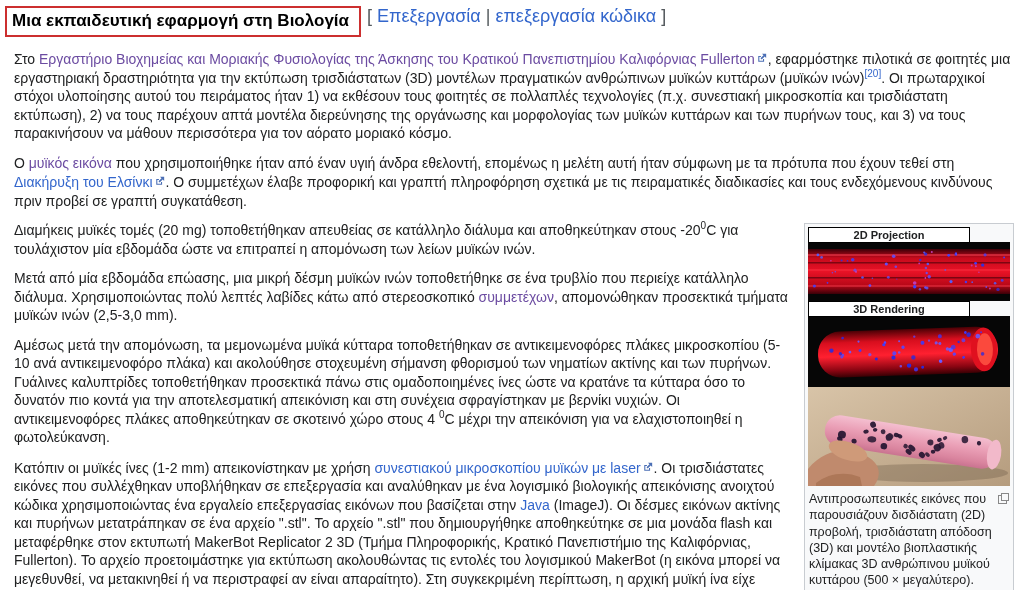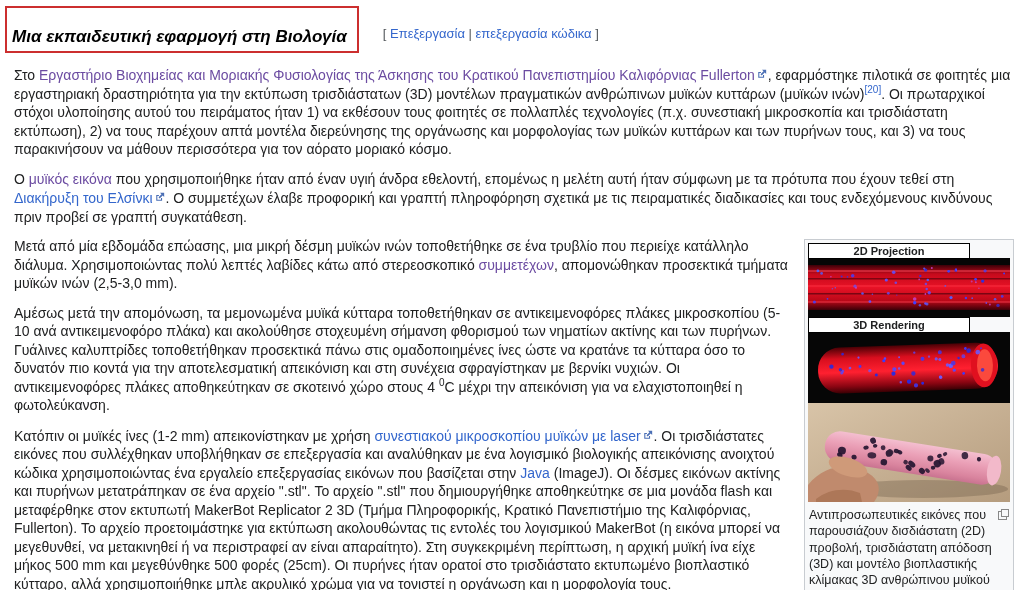--- a/index.html
+++ b/index.html
@@ -6,24 +6,24 @@
   body{
     width:1024px;height:590px;overflow:hidden;background:#fff;
     font-family:"Liberation Sans","DejaVu Sans",sans-serif;
     color:#202122;
   }
   .main{padding:6px 10px 0 10px;}
   
   .heading{margin:0 0 12px 0;white-space:nowrap;}
   .red-box{
     display:inline-block;border:2px solid #cc2f2f;
-    padding:19px 10px 4px 5px;margin-left:-5px;font-style:italic;
+    padding:3px 10px 4px 5px;margin-left:-5px;
   }
   .page-title{font-size:17px;font-weight:bold;color:#000;}
-  .editsection{font-size:13px;margin-left:24px;vertical-align:4px;}
+  .editsection{font-size:18px;margin-left:6px;vertical-align:4px;}
   .editsection .bracket{color:#54595d;}
   .editsection a{color:#3366cc;text-decoration:none;cursor:pointer;}
   
   p.body-par{margin:0 0 11px 4px;font-size:14px;line-height:18.5px;}
   a.wlink{color:#3366cc;text-decoration:none;cursor:pointer;}
   a.wlink.visited{color:#6b4ba1;}
   sup{font-size:10px;line-height:0;}
   sup a{text-decoration:none;}
   .ext-icon{display:inline-block;margin:0 1px 0 2px;vertical-align:1px;}
   
@@ -257,19 +257,20 @@
       <span class="magnify">
         <svg width="11" height="11" viewBox="0 0 11 11" aria-hidden="true">
           <rect x="0.5" y="2.5" width="8" height="8" fill="#f8f9fa" stroke="#888"></rect>
           <rect x="3.5" y="0.5" width="7" height="7" fill="#f8f9fa" stroke="#888"></rect>
         </svg>
       </span>
       <span>Αντιπροσωπευτικές εικόνες που παρουσιάζουν δισδιάστατη (2D) προβολή, τρισδιάστατη απόδοση (3D) και μοντέλο βιοπλαστικής κλίμακας 3D ανθρώπινου μυϊκού κυττάρου (500 × μεγαλύτερο). Μπλε: πυρήνες, κόκκινο / ροζ: κυτταρικό σώμα (οριοθετημένο με νημάτια ακτίνης). [Το έγχρωμο σχήμα περιέχεται στην online έκδοση του</span>
     </div>
   </div>
 
+  <p class="body-par">Διαμήκεις μυϊκές τομές (20 mg) τοποθετήθηκαν απευθείας σε κατάλληλο διάλυμα και αποθηκεύτηκαν στους -20<sup>0</sup>C για τουλάχιστον μία εβδομάδα ώστε να επιτραπεί η απομόνωση των λείων μυϊκών ινών.</p>
   <p class="body-par">Μετά από μία εβδομάδα επώασης, μια μικρή δέσμη μυϊκών ινών τοποθετήθηκε σε ένα τρυβλίο που περιείχε κατάλληλο διάλυμα. Χρησιμοποιώντας πολύ λεπτές λαβίδες κάτω από στερεοσκοπικό <a class="wlink visited">συμμετέχων</a>, απομονώθηκαν προσεκτικά τμήματα μυϊκών ινών (2,5-3,0 mm).</p>
   <p class="body-par">Αμέσως μετά την απομόνωση, τα μεμονωμένα μυϊκά κύτταρα τοποθετήθηκαν σε αντικειμενοφόρες πλάκες μικροσκοπίου (5-10 ανά αντικειμενοφόρο πλάκα) και ακολούθησε στοχευμένη σήμανση φθορισμού των νηματίων ακτίνης και των πυρήνων. Γυάλινες καλυπτρίδες τοποθετήθηκαν προσεκτικά πάνω στις ομαδοποιημένες ίνες ώστε να κρατάνε τα κύτταρα όσο το δυνατόν πιο κοντά για την αποτελεσματική απεικόνιση και στη συνέχεια σφραγίστηκαν με βερνίκι νυχιών. Οι αντικειμενοφόρες πλάκες αποθηκεύτηκαν σε σκοτεινό χώρο στους 4 <sup>0</sup>C μέχρι την απεικόνιση για να ελαχιστοποιηθεί η φωτολεύκανση.</p>
   <p class="body-par">Κατόπιν οι μυϊκές ίνες (1-2 mm) απεικονίστηκαν με χρήση <a class="wlink">συνεστιακού μικροσκοπίου μυϊκών με laser</a><span class="ext-icon"><svg width="10" height="10" viewBox="0 0 12 12" aria-hidden="true">
           <path fill="#4b6fb5" d="M6 1h5v5L9.2 4.2 5.6 7.8 4.2 6.4 7.8 2.8 6 1zM1.5 3.5h3.2v1.3H2.8v4.4h4.4V7.3h1.3v3.2H1.5V3.5z"></path>
         </svg></span>. Οι τρισδιάστατες εικόνες που συλλέχθηκαν υποβλήθηκαν σε επεξεργασία και αναλύθηκαν με ένα λογισμικό βιολογικής απεικόνισης ανοιχτού κώδικα χρησιμοποιώντας ένα εργαλείο επεξεργασίας εικόνων που βασίζεται στην <a class="wlink">Java</a> (ImageJ). Οι δέσμες εικόνων ακτίνης και πυρήνων μετατράπηκαν σε ένα αρχείο ".stl". Το αρχείο ".stl" που δημιουργήθηκε αποθηκεύτηκε σε μια μονάδα flash και μεταφέρθηκε στον εκτυπωτή MakerBot Replicator 2 3D (Τμήμα Πληροφορικής, Κρατικό Πανεπιστήμιο της Καλιφόρνιας, Fullerton). Το αρχείο προετοιμάστηκε για εκτύπωση ακολουθώντας τις εντολές του λογισμικού MakerBot (η εικόνα μπορεί να μεγεθυνθεί, να μετακινηθεί ή να περιστραφεί αν είναι απαραίτητο). Στη συγκεκριμένη περίπτωση, η αρχική μυϊκή ίνα είχε μήκος 500 mm και μεγεθύνθηκε 500 φορές (25cm). Οι πυρήνες ήταν ορατοί στο τρισδιάστατο εκτυπωμένο βιοπλαστικό κύτταρο, αλλά χρησιμοποιήθηκε μπλε ακρυλικό χρώμα για να τονιστεί η οργάνωση και η μορφολογία τους.</p>
 
 </div>
 
 </body></html>

